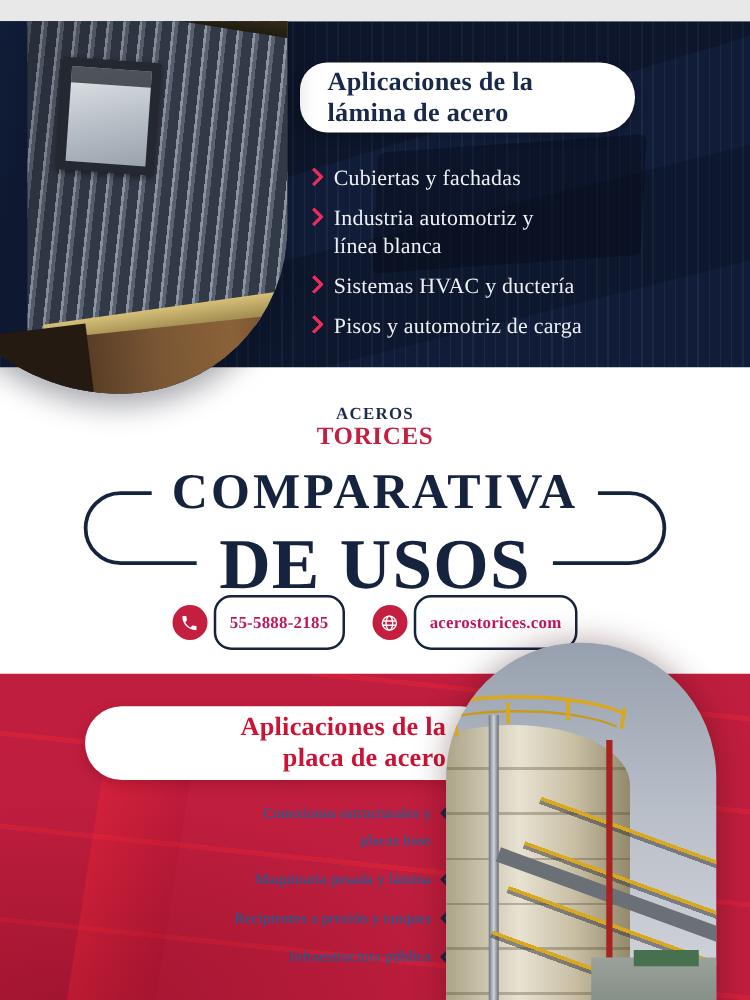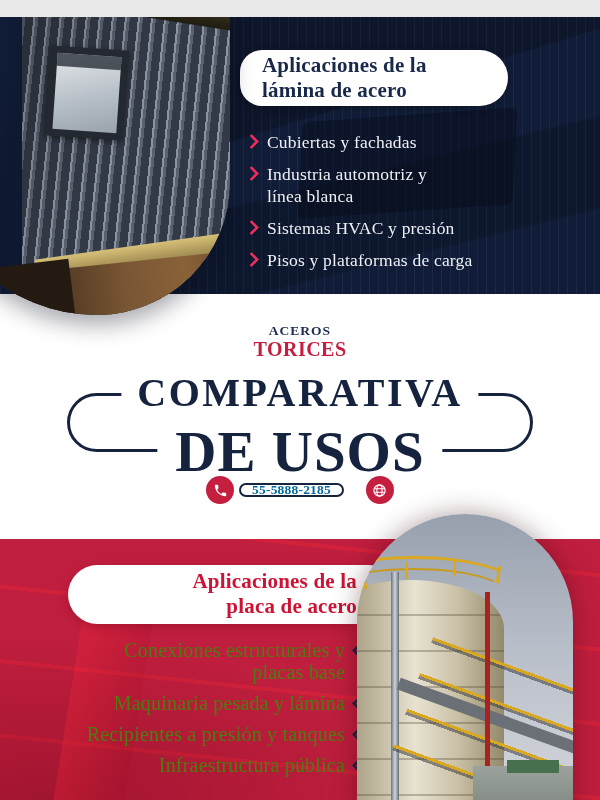--- a/index.html
+++ b/index.html
@@ -45,38 +45,38 @@
 
   
   .mid-section { position:absolute; left:0; top:277px; width:600px; height:245px; background:#ffffff; }
   .logo-1 { position:absolute; left:50%; top:306px; transform:translateX(-50%); font-size:13.5px; font-weight:bold; letter-spacing:1px; color:#1b2a4d; z-index:2; }
   .logo-2 { position:absolute; left:50%; top:321px; transform:translateX(-50%); font-size:20px; font-weight:800; letter-spacing:.5px; color:#c51f3f; z-index:2;text-align:center; }
   .center-outline { position:absolute; left:67px; top:376px; width:466px; height:59px; border:3px solid #16233f; border-radius:32px; z-index:1; }
   .center-t1 { position:absolute; left:50%; top:356px; transform:translateX(-50%); font-size:40px; line-height:40px; font-weight:800; letter-spacing:2.5px; color:#16233f; background:#ffffff; padding:0 16px; white-space:nowrap; z-index:2; }
   .center-t2 { position:absolute; left:50%; top:404px; transform:translateX(-50%); font-size:57px; line-height:62px; font-weight:800; letter-spacing:1px; color:#16233f; background:#ffffff; padding:0 18px; white-space:nowrap; z-index:2;text-align:right; }
   .contact-row { position:absolute; left:0; top:459px; width:600px; display:flex; justify-content:center; align-items:center; z-index:2; }
   .c-circle { width:28px; height:28px; border-radius:50%; background:#c41f3f; display:flex; align-items:center; justify-content:center; flex:0 0 auto; }
-  .c-pill { height:14px; border:2.5px solid #16233f; border-radius:14px; display:flex; align-items:center; padding:0 11px; font-size:13.5px; font-weight:bold; color:#0369a1; letter-spacing:.2px; margin-left:5px; white-space:nowrap; }
+  .c-pill { height:44px; border:2.5px solid #16233f; border-radius:14px; display:flex; align-items:center; padding:0 11px; font-size:13.5px; font-weight:bold; color:#be185d; letter-spacing:.2px; margin-left:5px; white-space:nowrap; }
   .c-gap { width:22px; }
 
   
   .bottom-section { position:absolute; left:0; top:522px; width:600px; height:278px; background:#c01e3e; overflow:hidden; }
   .red-streaks { position:absolute; inset:0; background:repeating-linear-gradient(186deg, rgba(0,0,0,0) 0 34px, rgba(255,40,50,.28) 34px 38px, rgba(0,0,0,0) 38px 74px); }
   .red-vignette { position:absolute; inset:0; background:radial-gradient(ellipse at 8% 95%, rgba(90,0,15,.30), rgba(0,0,0,0) 45%); }
   .red-pipe-ghost { position:absolute; left:70px; top:30px; width:70px; height:260px; background:linear-gradient(90deg, rgba(255,40,55,.28), rgba(150,0,20,.12)); transform:rotate(9deg); }
 
   
   .pill-bottom { position:absolute; left:68px; top:548px; width:330px; height:59px; background:#ffffff; border-radius:30px; z-index:3; box-shadow:0 3px 9px rgba(110,8,28,.35); padding:4px 41px 0 0; text-align:right; }
   .pill-bottom .l { display:block; font-size:21px; line-height:25px; font-weight:bold; color:#cd1335; letter-spacing:.2px; }
 
   
   .bottom-list { position:absolute; left:10px; top:622px; width:355px; display:flex; flex-direction:column; align-items:flex-end; gap:9px; z-index:4; }
   .b-item { display:flex; justify-content:flex-end; align-items:flex-start; gap:9px; }
   .b-text { text-align:right; }
-  .b-text span { display:block; font-size:20px; line-height:22px; color:#4d7c0f; letter-spacing:.2px; }
+  .b-text span { display:block; font-size:12px; line-height:22px; color:#0369a1; letter-spacing:.2px; }
 
   
   .arch-bottom { position:absolute; left:357px; top:497px; width:216px; height:303px; border-radius:108px 108px 0 0; overflow:hidden; z-index:5;
     background:linear-gradient(180deg, #97a0ae 0%, #b9bfc9 45%, #d6d8dc 100%);
     box-shadow:0 0 26px rgba(50,0,10,.38); }
   .tk-tank { position:absolute; left:-38px; top:66px; width:185px; height:237px; border-radius:50% 50% 0 0 / 40px 48px 0 0;
     background: repeating-linear-gradient(180deg, rgba(80,70,50,0) 0 34px, rgba(80,70,50,.33) 34px 36px),
       linear-gradient(90deg,#877e63,#beb69c 30%,#e8e2d2 52%,#c9c0a6 75%,#938a6c); }
   .tk-rail1 { position:absolute; left:-44px; top:42px; width:202px; height:58px; border:3px solid #d9a81f; border-color:#d9a81f transparent transparent transparent; border-radius:50%; }
   .tk-rail2 { position:absolute; left:-36px; top:54px; width:186px; height:52px; border:2.5px solid #c79a1c; border-color:#c79a1c transparent transparent transparent; border-radius:50%; }
@@ -137,28 +137,28 @@
     <div class="t-item">
       <span class="chev chev-r"></span>
       <div class="t-text">
         <span>Industria automotriz y</span>
         <span>línea blanca</span>
       </div>
     </div>
     <div class="t-item">
       <span class="chev chev-r"></span>
       <div class="t-text">
-        <span>Sistemas HVAC y presión</span>
-        <span></span>
-      </div>
-    </div>
-    <div class="t-item">
-      <span class="chev chev-r"></span>
-      <div class="t-text">
-        <span>Pisos y plataformas de carga</span>
+        <span>Sistemas HVAC y ductería</span>
+        <span></span>
+      </div>
+    </div>
+    <div class="t-item">
+      <span class="chev chev-r"></span>
+      <div class="t-text">
+        <span>Pisos y automotriz de carga</span>
         <span></span>
       </div>
     </div>
   </div>
 
   <div class="mid-section"></div>
   <div class="logo-1">ACEROS</div>
   <div class="logo-2">TORICES</div>
   <div class="center-outline"></div>
   <div class="center-t1">COMPARATIVA</div>
@@ -173,20 +173,23 @@
     <div class="c-pill">
       <span>55-5888-2185</span>
     </div>
     <div class="c-gap"></div>
     <div class="c-circle">
       <svg class="icon-svg" viewBox="0 0 24 24" fill="none" stroke="#ffffff" stroke-width="1.8">
         <circle cx="12" cy="12" r="9"></circle>
         <ellipse cx="12" cy="12" rx="4.2" ry="9"></ellipse>
         <path d="M3.6 9.2h16.8M3.6 14.8h16.8"></path>
       </svg>
+    </div>
+    <div class="c-pill">
+      <span>acerostorices.com</span>
     </div>
   </div>
 
   <div class="bottom-section">
     <div class="red-streaks"></div>
     <div class="red-vignette"></div>
     <div class="red-pipe-ghost"></div>
   </div>
 
   <div class="pill-bottom">

